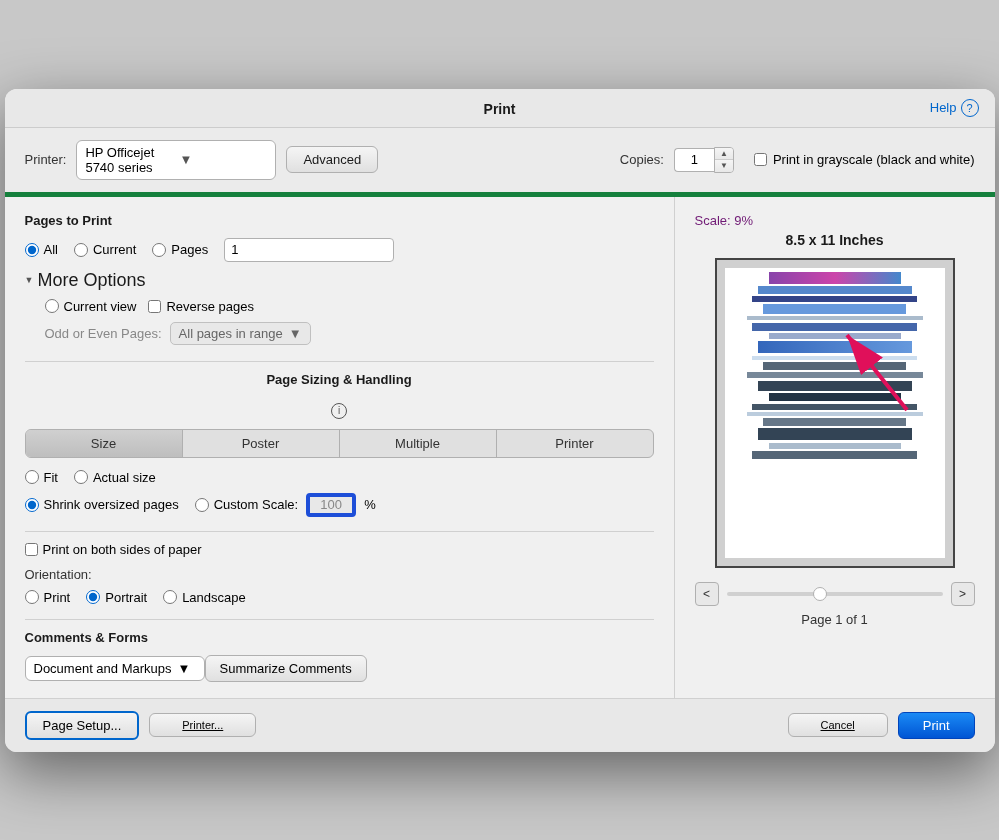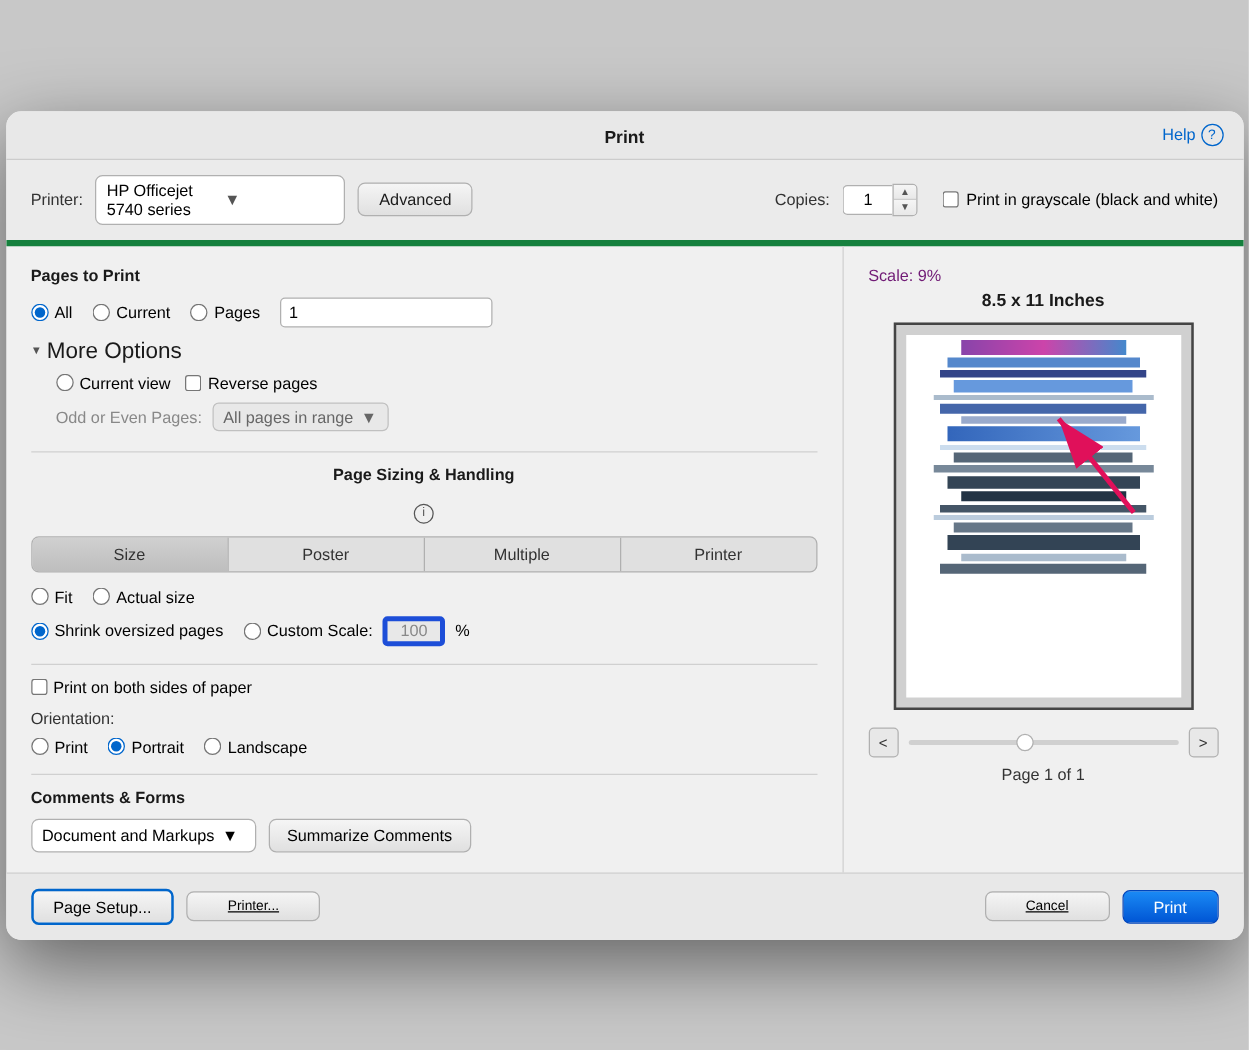--- a/index.html
+++ b/index.html
@@ -352,21 +352,22 @@
       margin-bottom: 14px;
     }
     .orientation-row {
       display: flex;
       align-items: center;
       gap: 16px;
     }
     .comments-section {}
     .comments-select-row {
       display: flex;
-      gap: 10px;
+      align-items: center;
+      gap: 0;
       margin-top: 8px;
     }
     .comments-select {
       display: flex;
       align-items: center;
       background: white;
       border: 1px solid #b0b0b0;
       border-radius: 6px;
       padding: 4px 8px;
       min-width: 180px;

